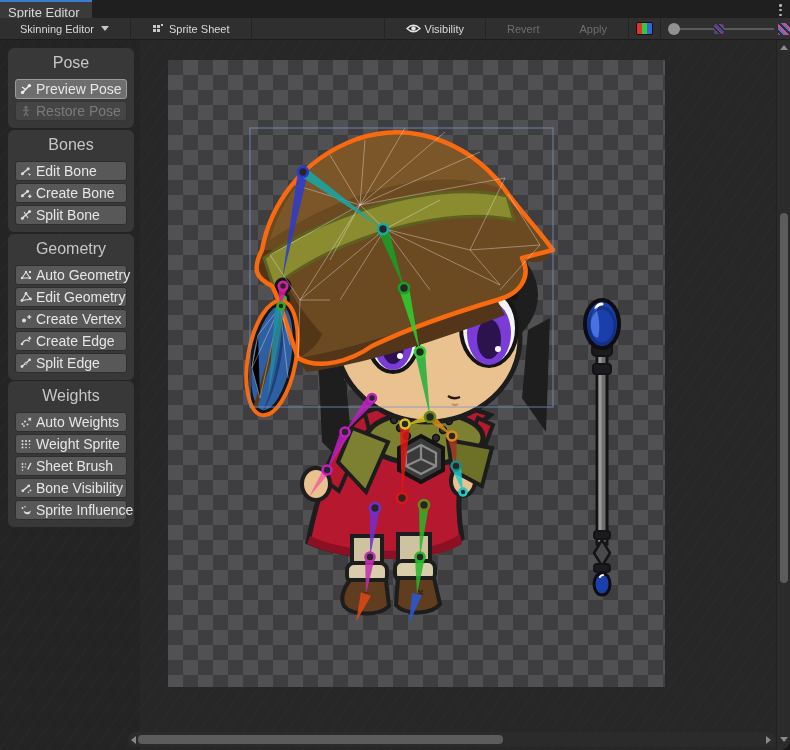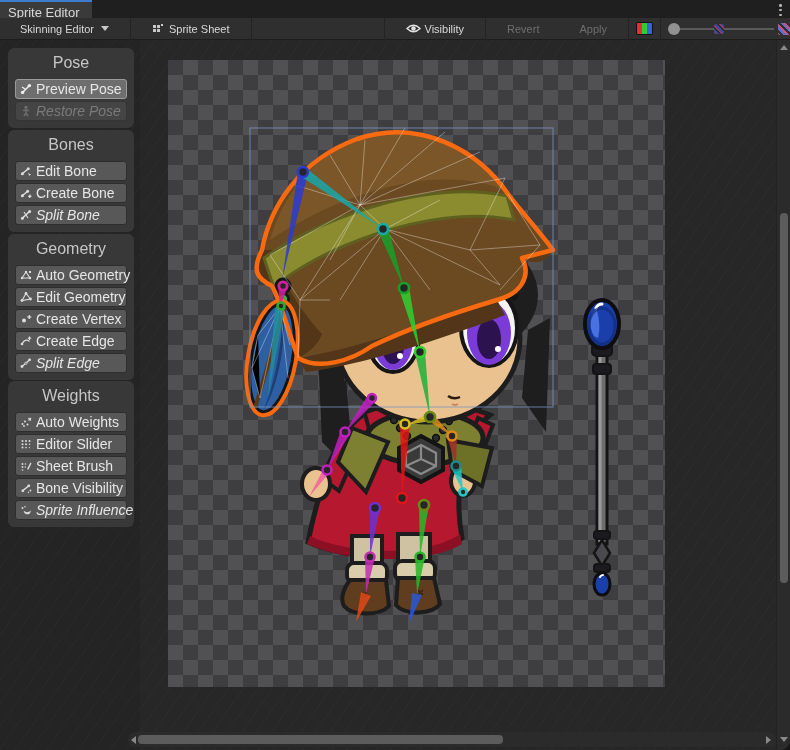--- a/index.html
+++ b/index.html
@@ -28,21 +28,21 @@
   .slider .handle{position:absolute;left:2px;top:5px;width:12px;height:12px;border-radius:50%;background:#919191;}
   .slider .mid-ic{position:absolute;left:48px;top:6px;width:10px;height:10px;border-radius:2px;
     background:repeating-linear-gradient(45deg,#8e3b7a 0 2px,#3b4a8e 2px 4px,#2b2b2b 4px 5px);}
   .slider .end-ic{position:absolute;right:-12px;top:5px;width:12px;height:12px;border-radius:2px;
     background:repeating-linear-gradient(45deg,#c2558c 0 2px,#2f2f2f 2px 4px,#5a6fd0 4px 6px);}
   
   .panel{position:absolute;left:8px;width:126px;background:#383838;border-radius:6px;padding:5px 7px 7px 7px;}
   .panel h3{margin:1px 0 7px 0;text-align:center;font-size:16px;font-weight:normal;color:#c6c6c6;}
   .btn{display:flex;align-items:center;gap:4px;height:20px;margin-bottom:2px;padding:0 4px;
     background:#585858;border:1px solid #2e2e2e;border-radius:3px;color:#e6e6e6;font-size:14px;white-space:nowrap;}
-  .btn:last-child{margin-bottom:0;font-style:italic;}
+  .btn:last-child{margin-bottom:0;}
   .btn.active{background:#6e6e6e;border-color:#9b9b9b;}
   .btn.disabled{background:#454545;border-color:#353535;color:#7a7a7a;}
   .btn.disabled svg{opacity:.45;}
   .btn svg{flex:0 0 auto;}
   
   #canvas{position:absolute;left:140px;top:40px;width:650px;height:710px;background:#272727;
     background-image:repeating-linear-gradient(125deg,rgba(255,255,255,0.02) 0 1px,transparent 1px 12px);overflow:hidden;}
   #checker{position:absolute;left:28px;top:20px;width:497px;height:627px;background-color:#3e3e40;
     background-image:linear-gradient(45deg,#515153 25%,transparent 25%,transparent 75%,#515153 75%),
                      linear-gradient(45deg,#515153 25%,transparent 25%,transparent 75%,#515153 75%);
@@ -248,21 +248,21 @@
             <circle cx="6" cy="3" r="1"></circle>
             <circle cx="9.5" cy="3" r="1"></circle>
           <circle cx="2.5" cy="6.3" r="1"></circle>
             <circle cx="6" cy="6.3" r="1"></circle>
             <circle cx="9.5" cy="6.3" r="0.8"></circle>
           <circle cx="2.5" cy="9.6" r="1"></circle>
             <circle cx="6" cy="9.6" r="0.8"></circle>
             <circle cx="9.5" cy="9.6" r="0.6"></circle>
         </g>
       </svg>
-      <span>Editor Slider</span>
+      <span>Weight Sprite</span>
     </div>
     <div class="btn">
       <svg width="12" height="12" viewBox="0 0 12 12">
         <g fill="#ddd">
           <circle cx="2.5" cy="4" r="1"></circle>
             <circle cx="5.5" cy="4" r="0.8"></circle>
           <circle cx="2.5" cy="7" r="0.9"></circle>
             <circle cx="5.2" cy="7" r="0.7"></circle>
           <circle cx="2.5" cy="10" r="0.8"></circle>
         </g>

